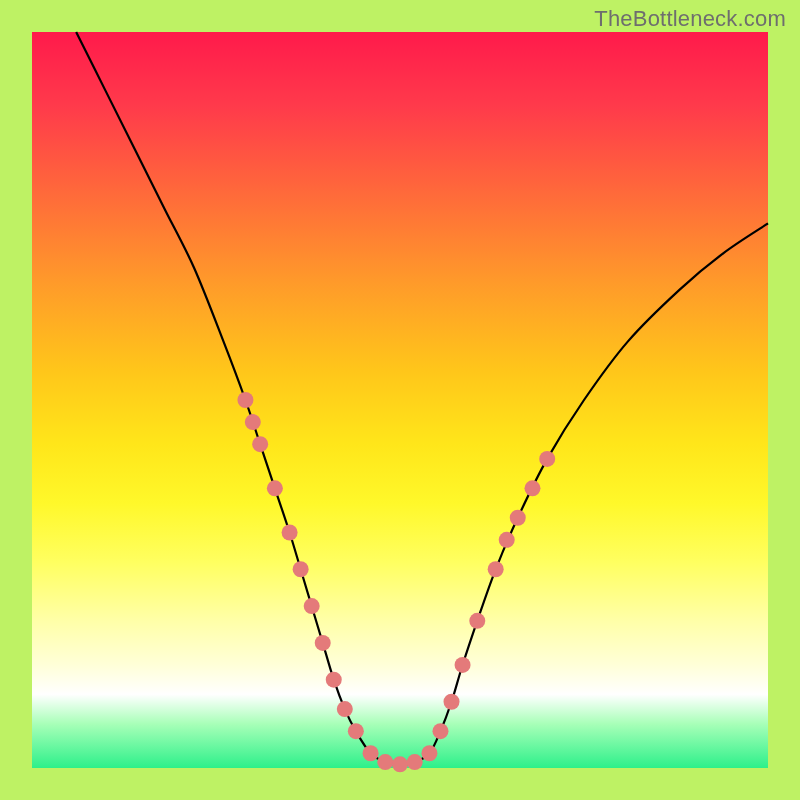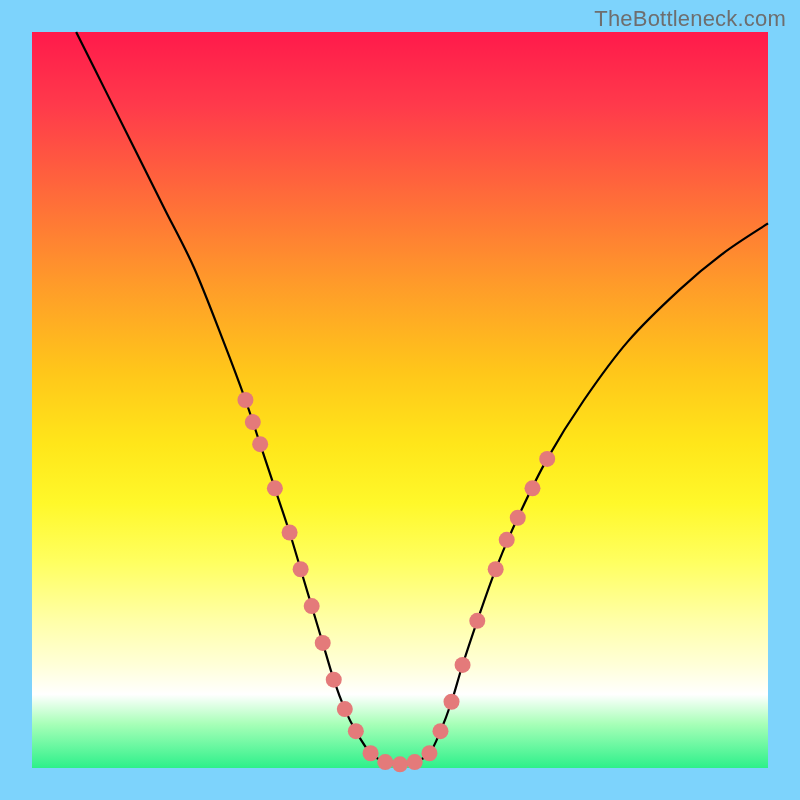--- a/index.html
+++ b/index.html
@@ -7,21 +7,21 @@
     padding: 0;
     width: 800px;
     height: 800px;
     overflow: hidden;
     font-family: Arial, Helvetica, sans-serif;
   }
   .canvas {
     position: relative;
     width: 800px;
     height: 800px;
-    background: #7dd3fc;
+    background: #bef264;
   }
   .plot-area {
     position: absolute;
     left: 32px;
     top: 32px;
     width: 736px;
     height: 736px;
     
     background: linear-gradient(
       to bottom,

